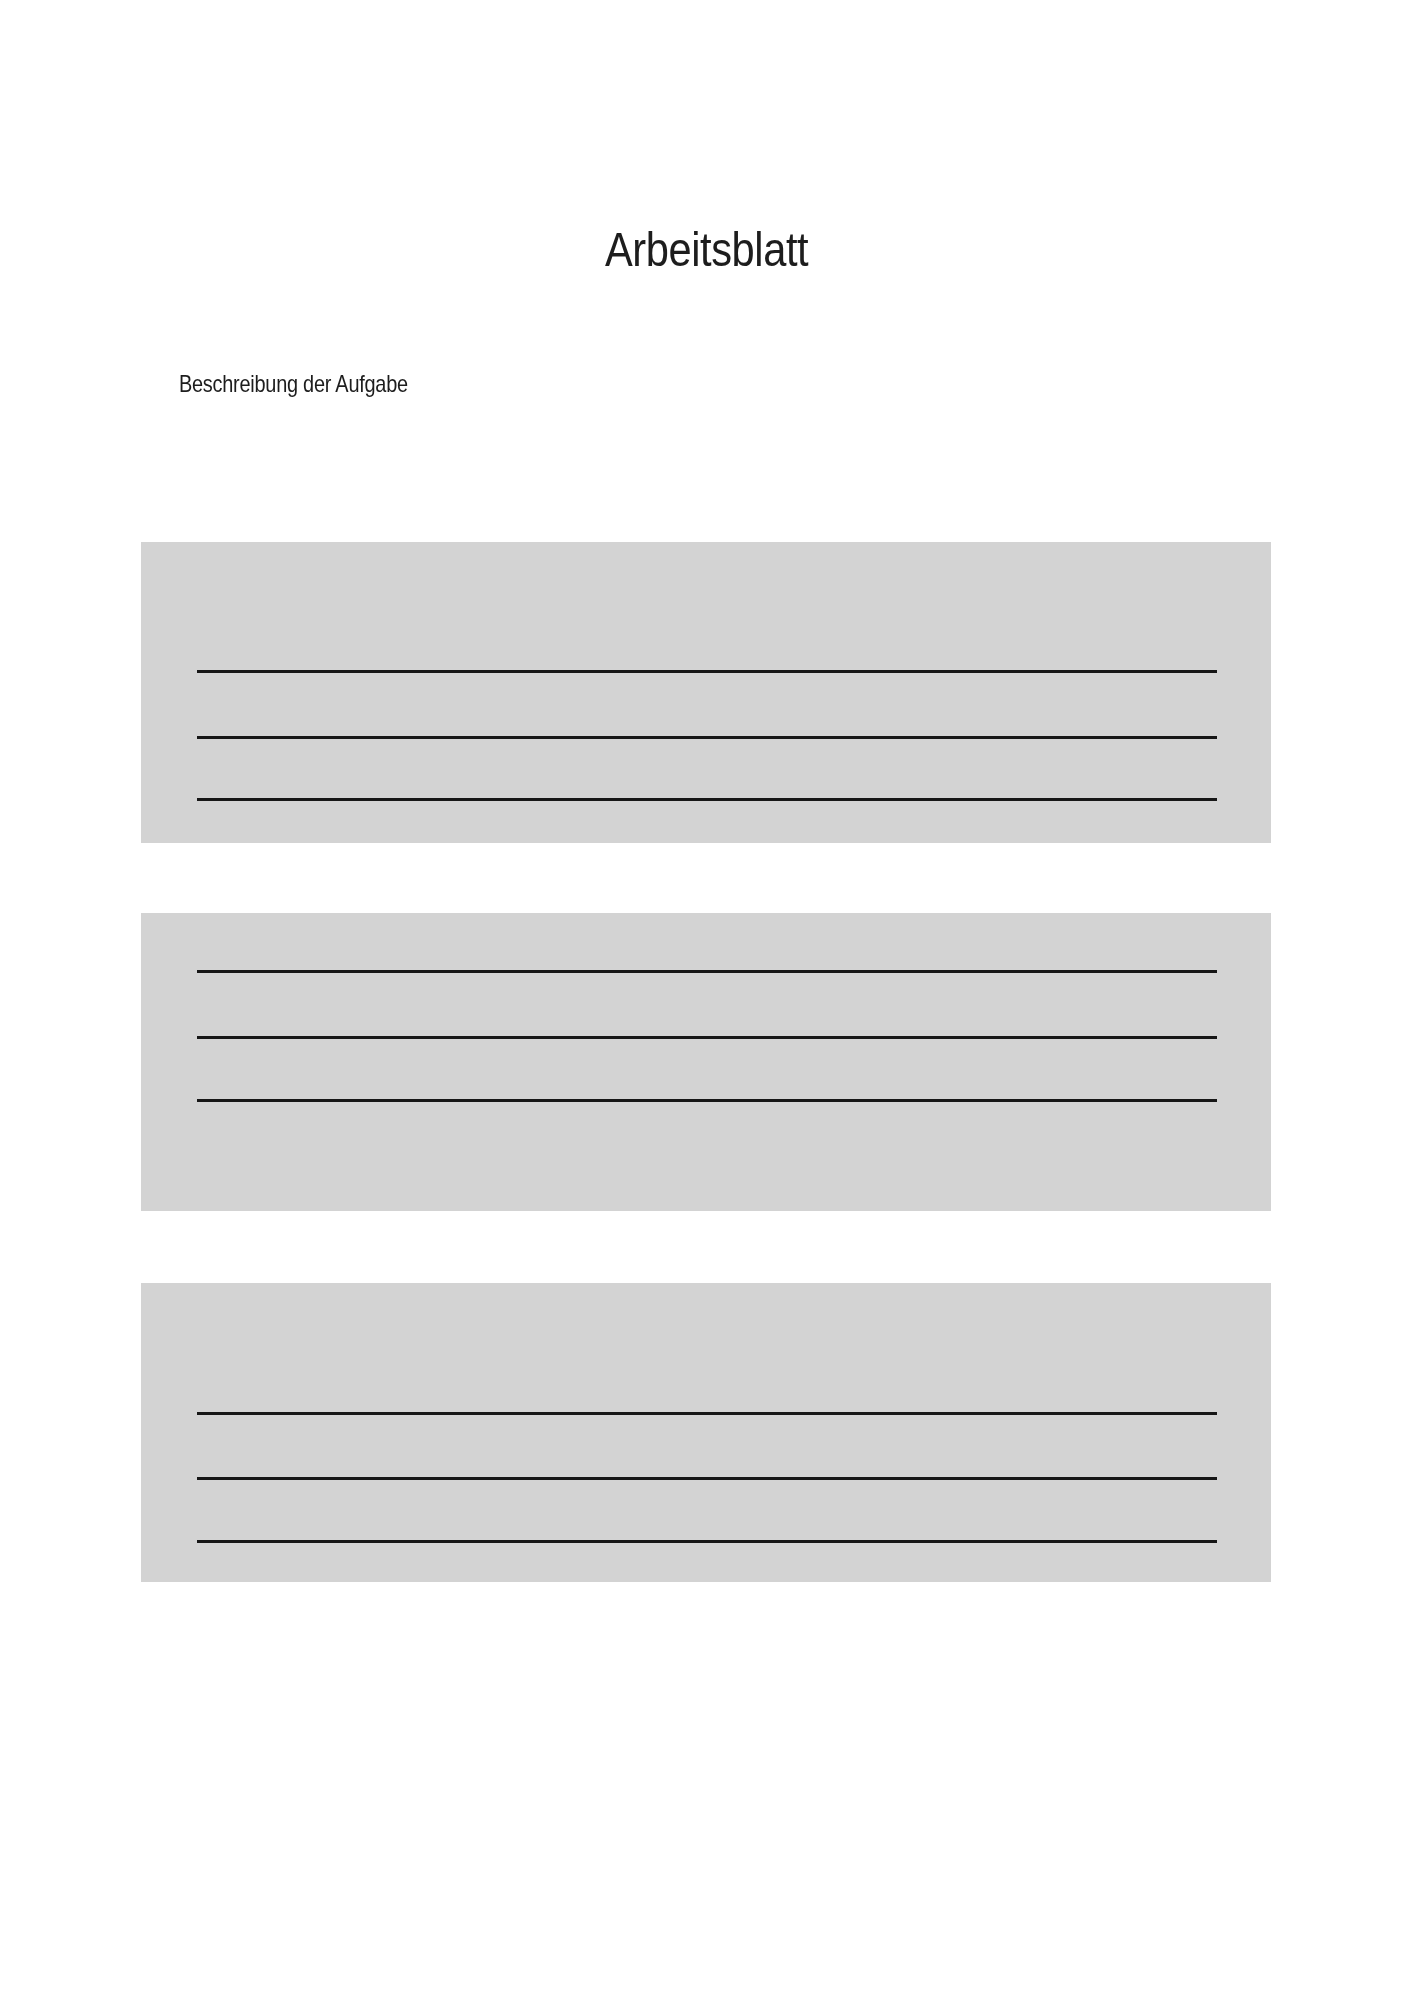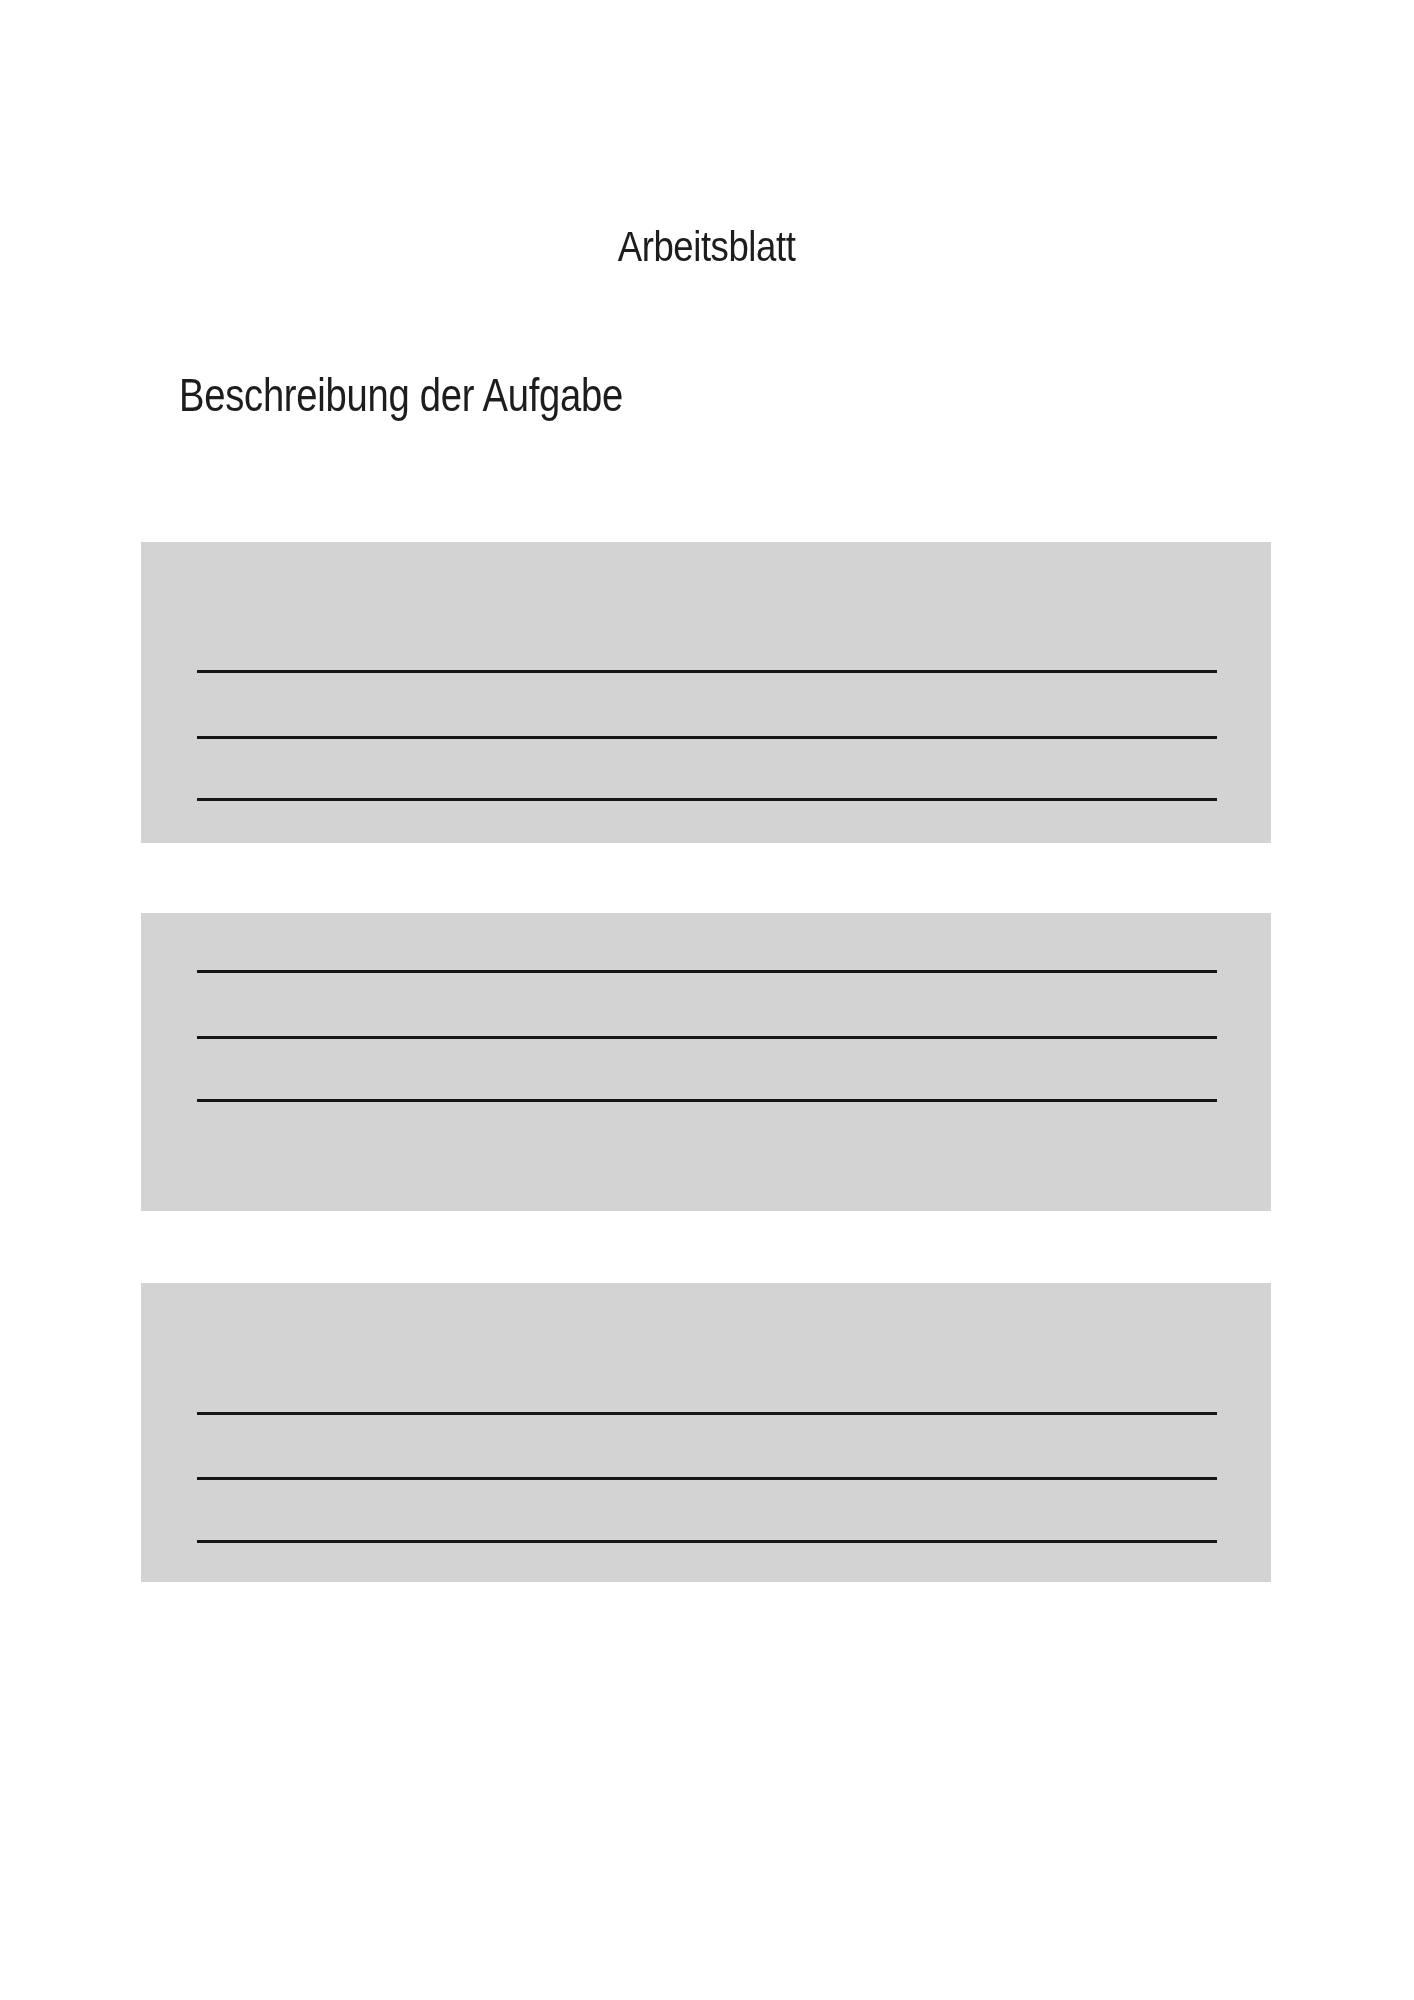--- a/index.html
+++ b/index.html
@@ -30,30 +30,30 @@
     transform-origin: 50% 0;
     white-space: nowrap;
     letter-spacing: -0.5px;
   }
   .title {
     position: absolute;
     top: 225px;
     left: 142px;
     width: 1130px;
     text-align: center;
-    font-size: 43px;
+    font-size: 49px;
     font-weight: 400;
     line-height: 1;
     color: #1d1d1d;
   }
   .description {
     position: absolute;
     top: 372px;
     left: 179px;
-    font-size: 46px;
+    font-size: 24px;
     font-weight: 400;
     line-height: 1;
     color: #1d1d1d;
     text-align: right;
   }
   .answer-box {
     position: absolute;
     left: 141px;
     width: 1130px;
     background: #d3d3d3;

